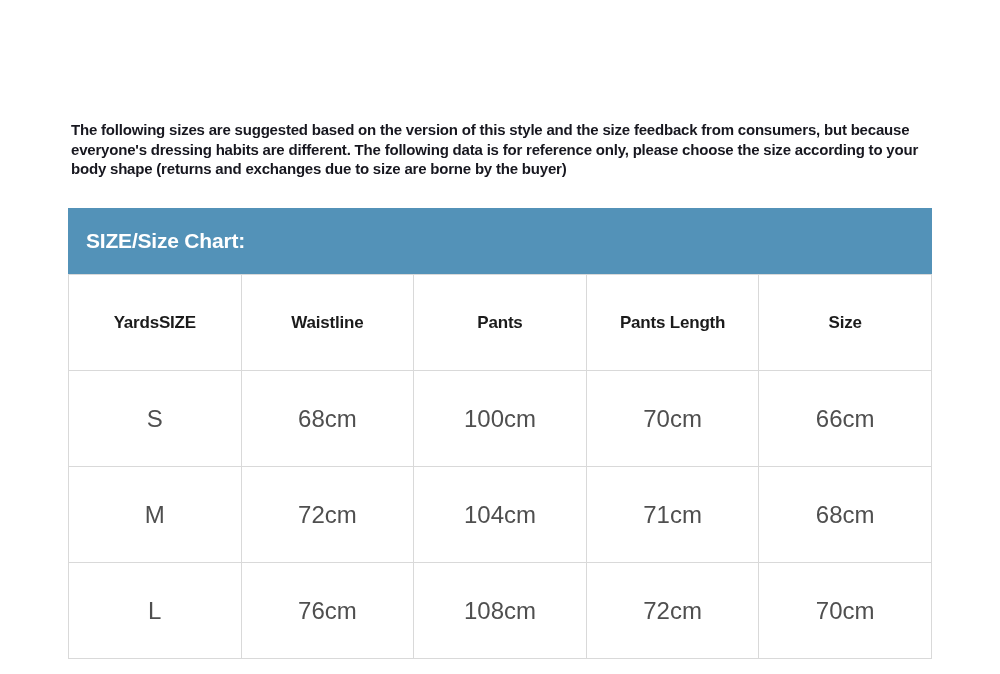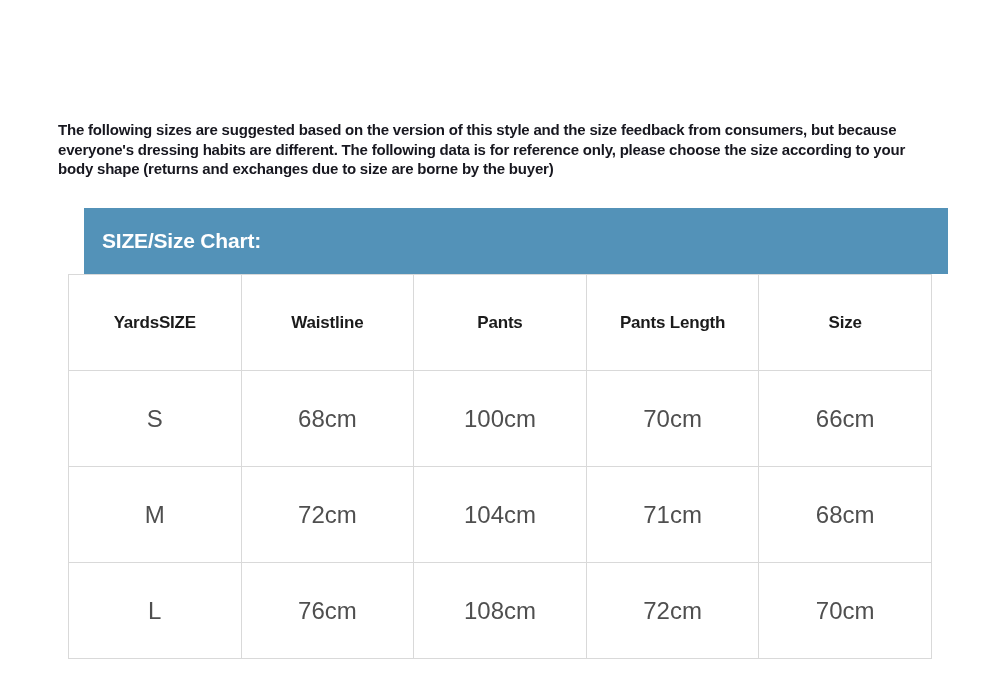--- a/index.html
+++ b/index.html
@@ -19,32 +19,32 @@
     position: absolute;
     left: 65px;
     top: 77px;
     font-size: 15px;
     font-weight: bold;
     color: #17171f;
     letter-spacing: -0.2px;
   }
   .doc-description {
     position: absolute;
-    left: 58px;
+    left: 71px;
     top: 120px;
     width: 880px;
     font-size: 15px;
     font-weight: bold;
     color: #17171f;
     line-height: 19.5px;
     letter-spacing: -0.2px;
   }
   .banner {
     position: absolute;
-    left: 84px;
+    left: 68px;
     top: 208px;
     width: 864px;
     height: 66px;
     background: #5392b8;
     display: flex;
     align-items: center;
     box-sizing: border-box;
     padding-left: 18px;
   }
   .banner-title {

